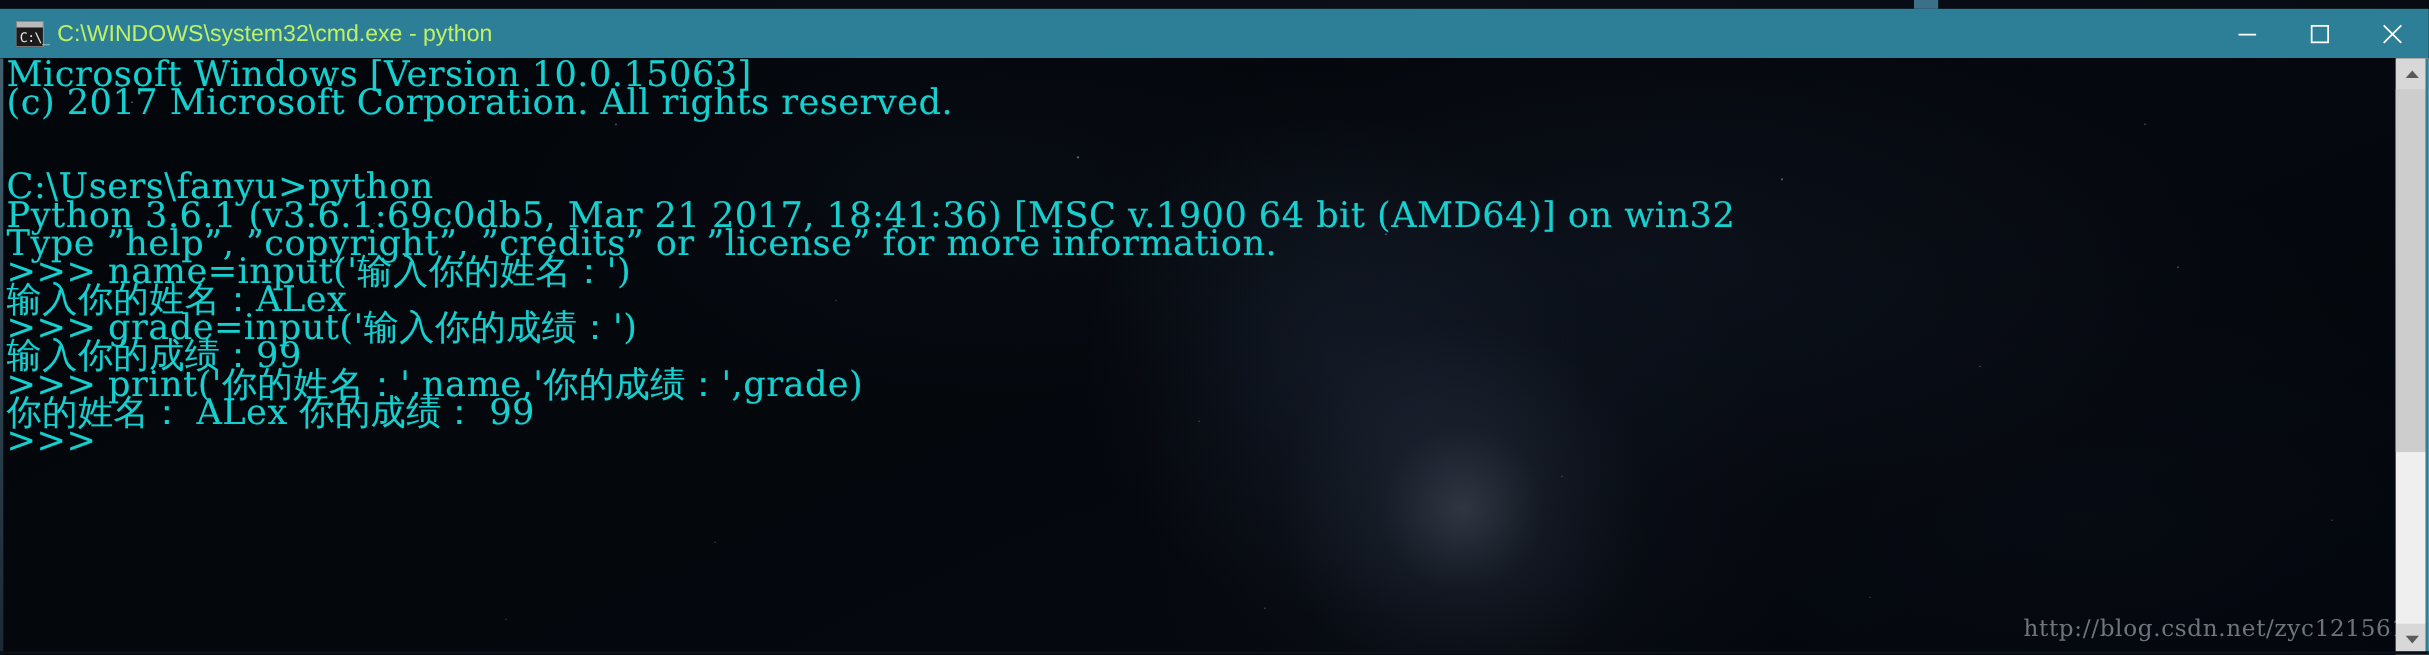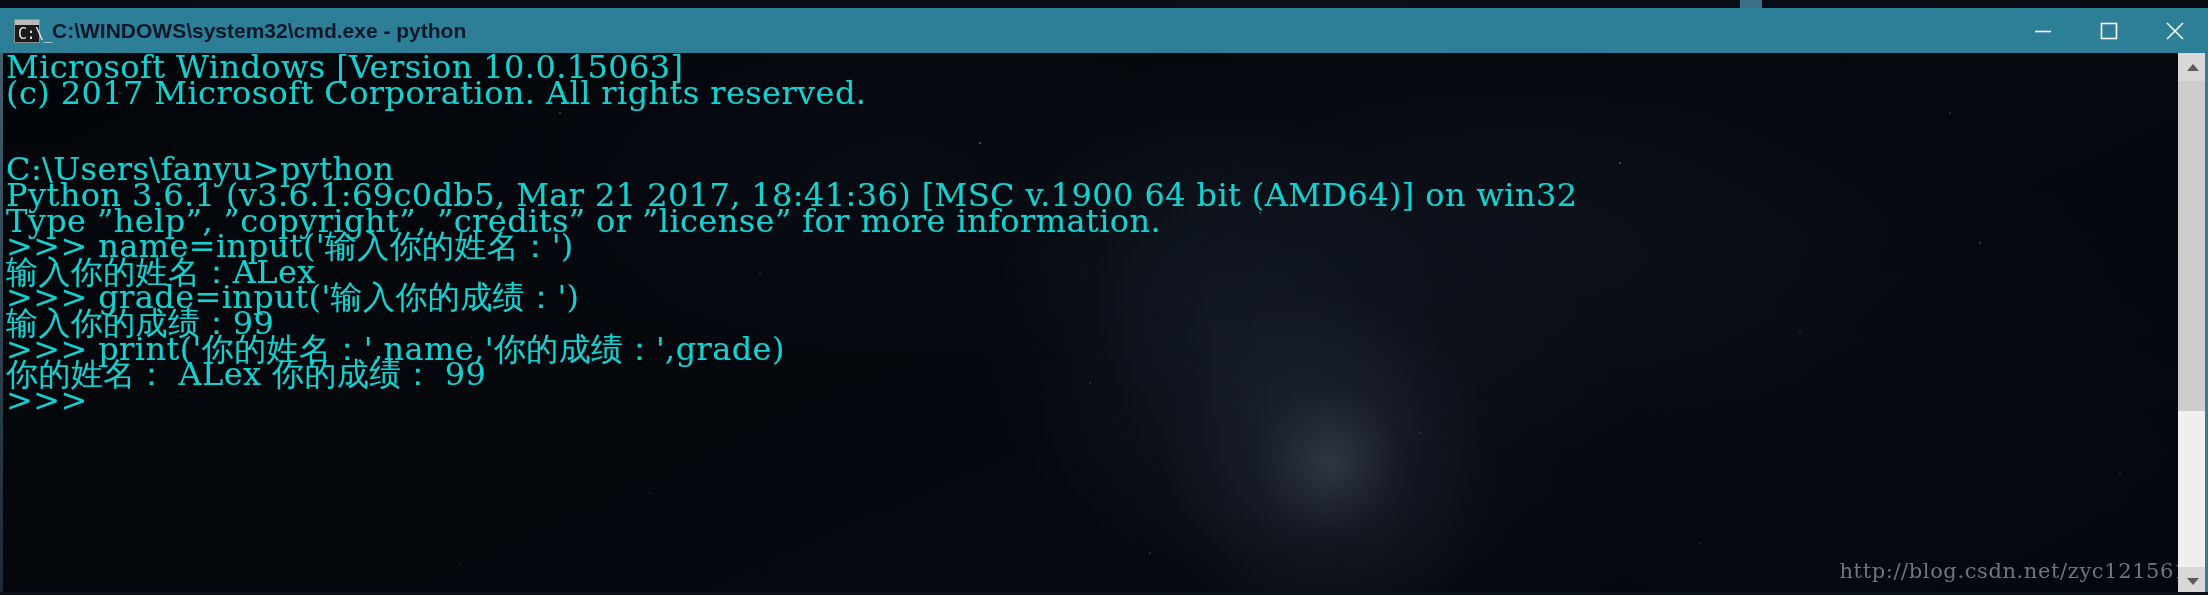--- a/index.html
+++ b/index.html
@@ -77,35 +77,34 @@
     position: absolute;
     left: 0; right: 0; top: 0;
     height: 5px;
     background: #b9b9b9;
   }
   .cmd-icon .prompt {
     position: absolute;
     left: 3px; top: 9px;
     color: #e8e8e8;
     font-family: "DejaVu Sans Mono", monospace;
-    font-size: 15px;
+    font-size: 12px;
     line-height: 10px;
     letter-spacing: -0.5px;
     white-space: nowrap;
     text-align: right;
   }
   #title-text {
-    color: #0f172a;
+    color: #bef264;
     font-family: "Liberation Sans", sans-serif;
     font-size: 21px;
     line-height: 24px;
     white-space: nowrap;
     overflow: hidden;
     text-overflow: ellipsis;
-    font-weight: bold;
   }
 
   
   #titlebar-controls {
     display: flex;
     align-items: stretch;
     height: 45px;
     flex: 0 0 auto;
   }
   .ctrl {

